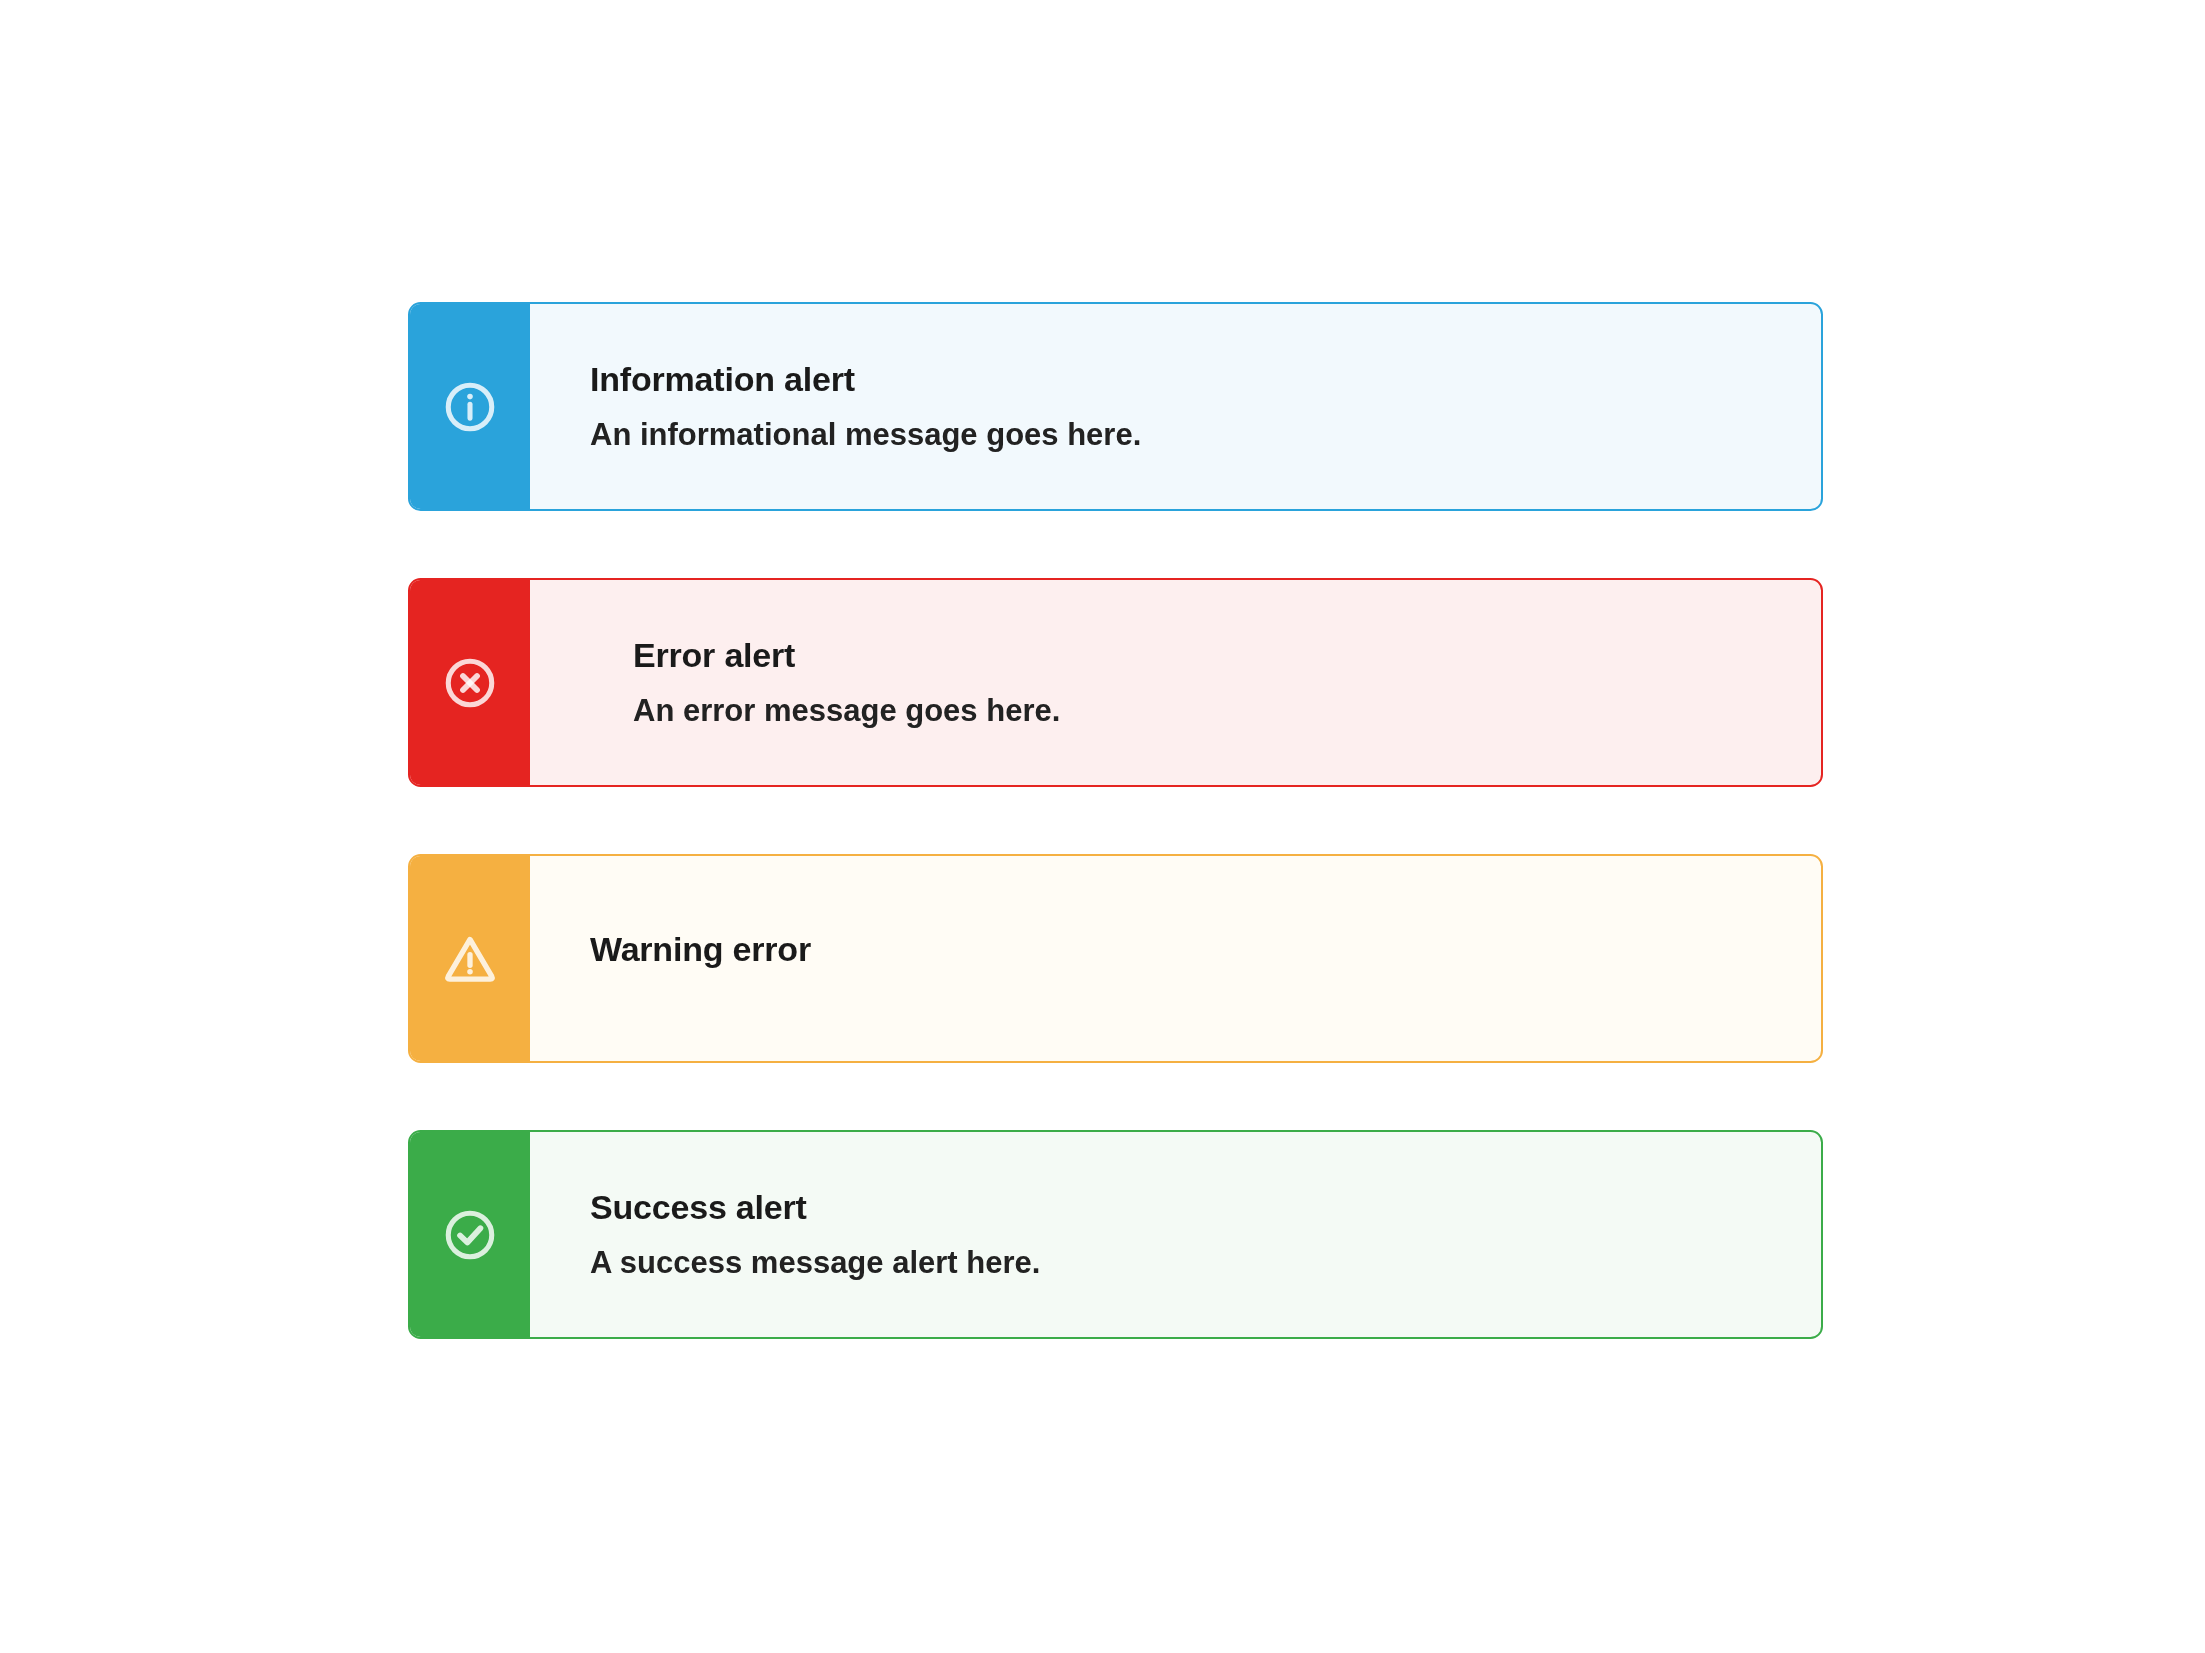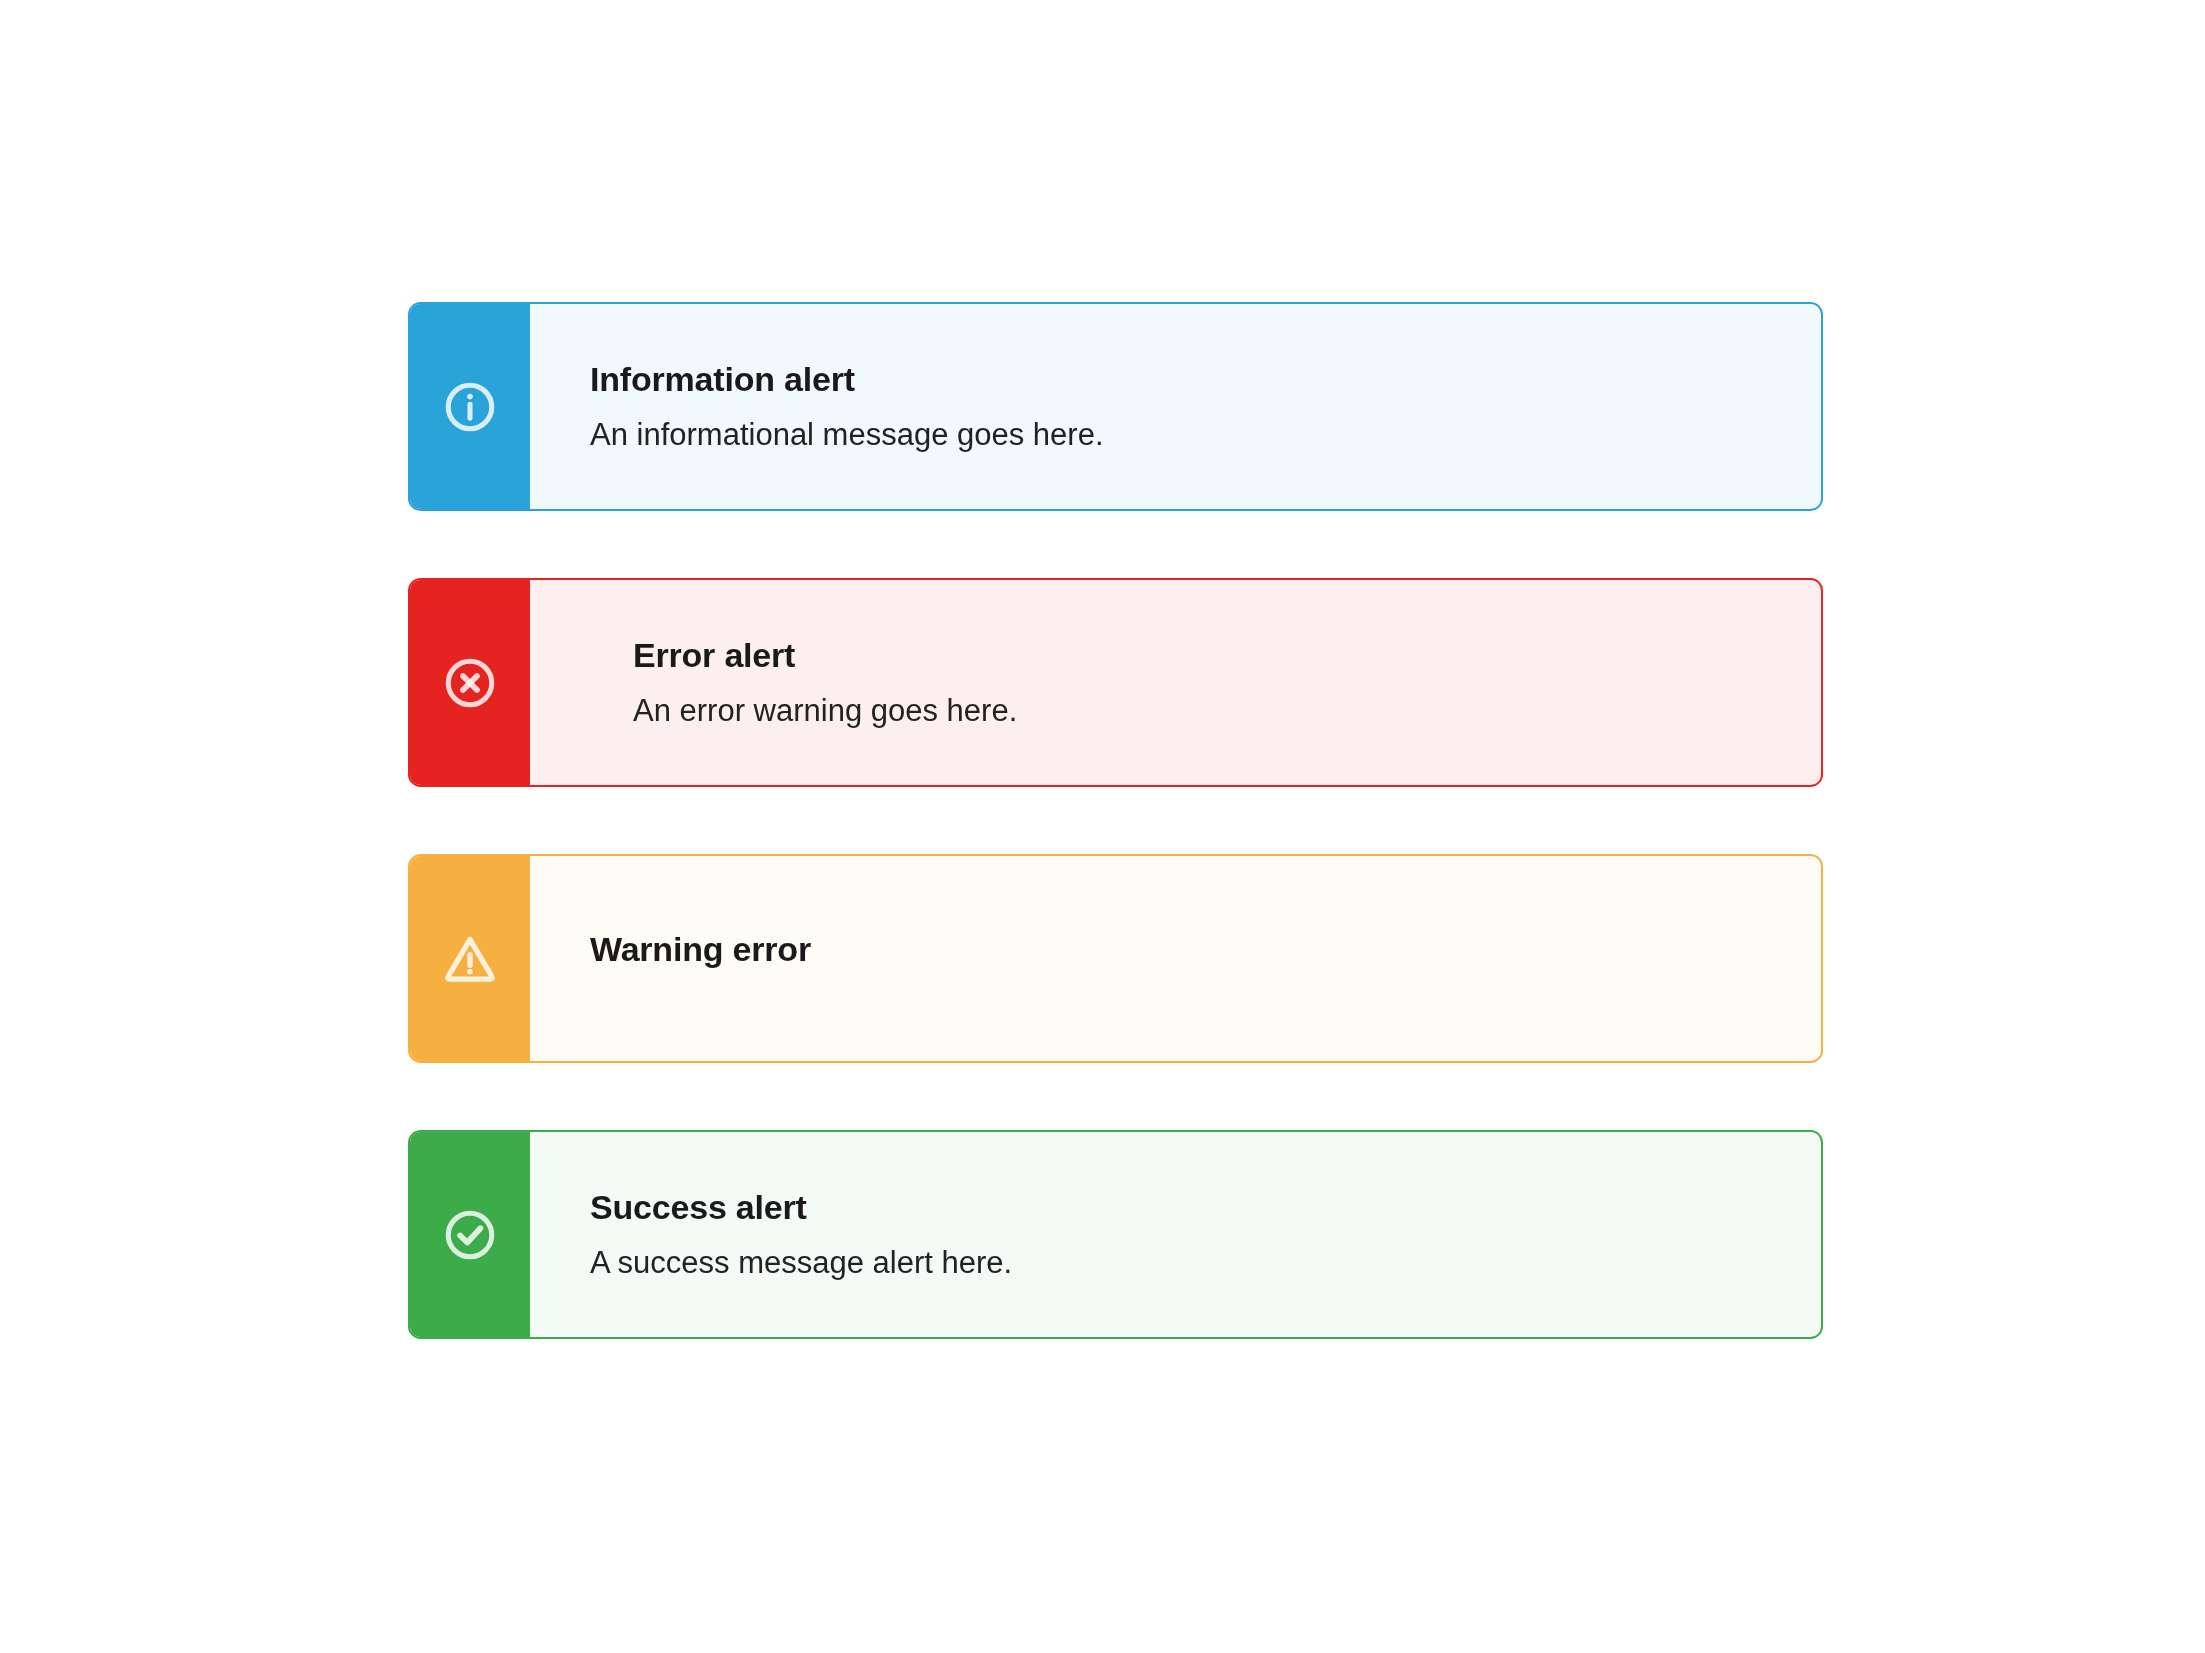--- a/index.html
+++ b/index.html
@@ -64,21 +64,21 @@
     font-size: 34px;
     font-weight: bold;
     color: #1A1A1A;
     line-height: 1.15;
     letter-spacing: -0.2px;
     margin: 0 0 17.3px 0;
   }
 
   .alert-message {
     font-size: 31px;
-    font-weight: normal;
+    font-weight: bold;
     color: #222222;
     line-height: 1.2;
     margin: 0;
   }
 
   
   .alert--info {
     border-color: #2AA3DB;
     background: #F2F9FD;
   }
@@ -140,21 +140,21 @@
   <div class="alert alert--error">
     <div class="alert-icon-strip">
       <svg viewBox="0 0 24 24" aria-hidden="true">
         <circle class="icon-glyph" cx="12" cy="12" r="9"></circle>
         <line class="icon-glyph" x1="9.1" y1="9.1" x2="14.9" y2="14.9" style="stroke-width:2.4"></line>
         <line class="icon-glyph" x1="14.9" y1="9.1" x2="9.1" y2="14.9" style="stroke-width:2.4"></line>
       </svg>
     </div>
     <div class="alert-body">
       <div class="alert-title">Error alert</div>
-      <div class="alert-message">An error warning goes here.</div>
+      <div class="alert-message">An error message goes here.</div>
     </div>
   </div>
 
   <div class="alert alert--warning">
     <div class="alert-icon-strip">
       <svg viewBox="0 0 24 24" aria-hidden="true">
         <path class="icon-glyph" style="stroke-width:2.2" d="M12 3.9 L21 19.2 Q21.6 20.3 20.4 20.3 L3.6 20.3 Q2.4 20.3 3 19.2 Z"></path>
         <line class="icon-glyph" style="stroke-width:2.2" x1="12" y1="10.2" x2="12" y2="14.6"></line>
         <circle class="icon-glyph-fill" cx="12" cy="17.3" r="1.15"></circle>
       </svg>

